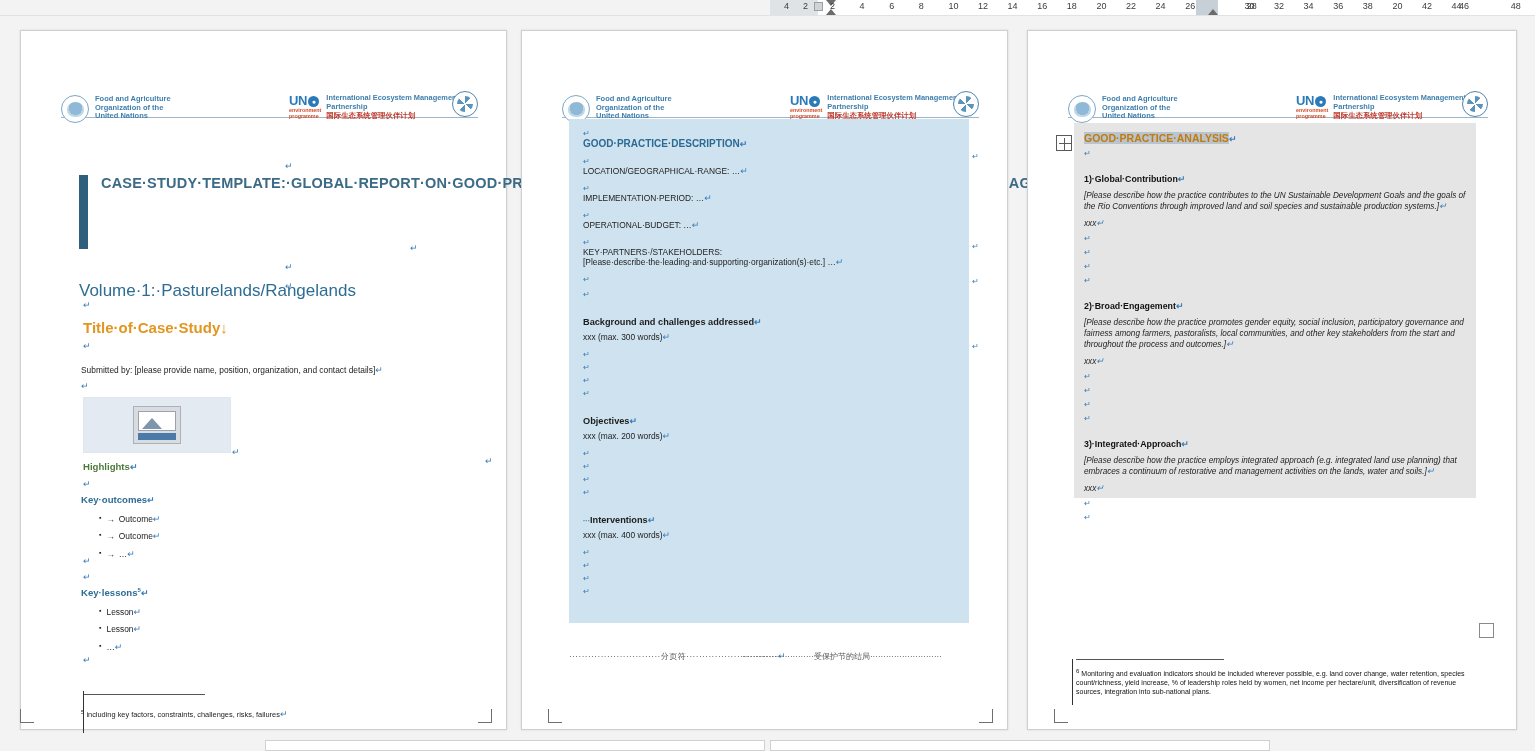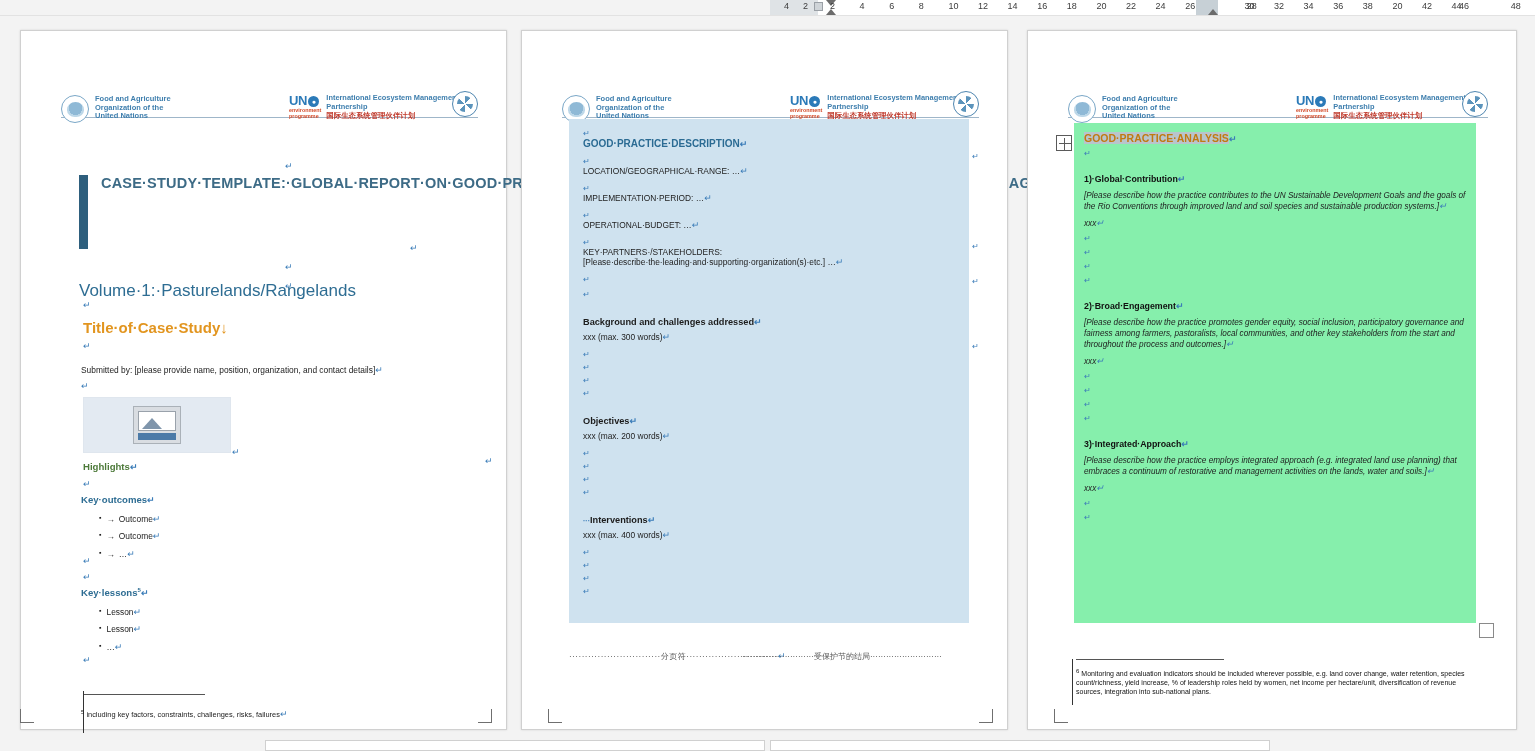--- a/index.html
+++ b/index.html
@@ -163,22 +163,22 @@
   .p2-line { font-size: 8.4px; color: #222; margin-top: 0; }
   .p2-sub { font-size: 9.2px; font-weight: bold; color: #1d1d1d; margin-top: 18px; }
   .p2-body { font-size: 8.4px; color: #222; margin-top: 5px; }
   .p2-dots {
     position: absolute; left: 47px; top: 620px; width: 400px; font-size: 8px; color: #555;
     letter-spacing: .5px; white-space: nowrap;
   }
 
   
   .p3-block {
-    position: absolute; left: 46px; top: 92px; width: 402px; height: 500px;
-    background: #86efac;
+    position: absolute; left: 46px; top: 92px; width: 402px; height: 375px;
+    background: #e5e5e5;
   }
   .p3-inner { position: absolute; left: 10px; top: 9px; right: 8px; }
   .p3-h { font-size: 10.5px; font-weight: bold; color: #c07a10; }
   .p3-h .sel { background: #b9c4cc; }
   .p3-italic { font-size: 8.2px; font-style: italic; color: #1d1d1d; line-height: 11px; margin-top: 6px; }
   .p3-num { font-size: 8.8px; font-weight: bold; color: #111; margin-top: 16px; }
   .p3-xxx { font-size: 8.2px; font-style: italic; color: #222; margin-top: 6px; }
   .p3-footnote {
     position: absolute; left: 48px; top: 636px; width: 400px; font-size: 7px; color: #111; line-height: 9px;
   }

